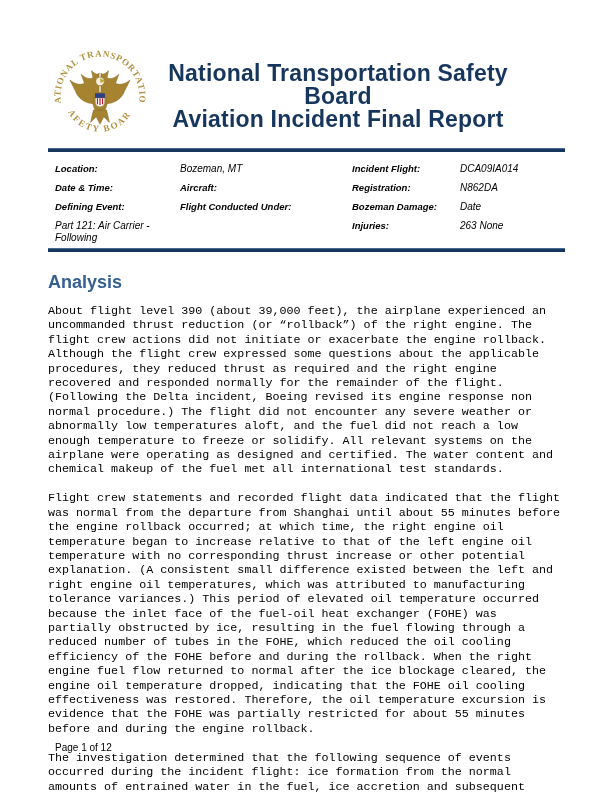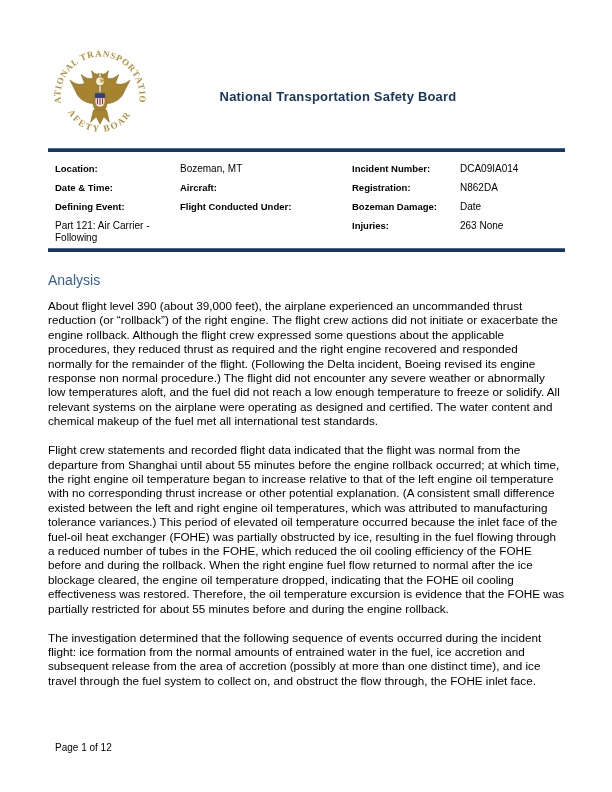--- a/index.html
+++ b/index.html
@@ -35,33 +35,34 @@
     margin-left:5px;
   }
   .titles{
     flex:1;
     text-align:center;
     color:var(--navy);
     font-weight:bold;
     padding-right:36px;
   }
   .title-line{
-    font-size:13px;
+    font-size:23px;
     line-height:23px;
     letter-spacing:0.2px;
   }
   .rule{
     height:4px;
     background:var(--navy);
     border-top:1px solid #4a6992;
   }
   
   .info{
     display:flex;
     padding:11px 0 9px 7px;
+    font-style:italic;
   }
   .info-col{
     display:grid;
     grid-auto-rows:19px;
     align-items:start;
   }
   .info-col.left{
     width:297px;
     grid-template-columns:125px 172px;
   }
@@ -75,27 +76,27 @@
     font-size:9.5px;
     line-height:12px;
   }
   .info-value{
     font-size:10px;
     line-height:12px;
   }
   
   .section-heading{
     color:var(--heading-blue);
-    font-size:14px;
-    font-weight:normal;
+    font-size:18px;
+    font-weight:bold;
     margin:20px 0 0 0;
     font-family:"Liberation Sans",sans-serif;
   }
   .body-text p{
-    font-family:Liberation Sans, sans-serif;
+    font-family:Liberation Mono, monospace;
     font-size:11.7px;
     line-height:14.4px;
     margin:11px 0 14.5px 0;
     text-align:left;
   }
   
   .footer{
     position:absolute;
     left:55px;
     top:741px;
@@ -145,37 +146,38 @@
 
         <g>
           <rect x="45" y="47.5" width="10" height="4.6" fill="#2b3f8c" stroke="#1f2f6b" stroke-width="0.4"></rect>
           <path d="M45 52.1 h10 v4.4 a5 5 0 0 1 -10 0 z" fill="#ffffff" stroke="#8a6d2e" stroke-width="0.4"></path>
           <path d="M47.3 52.3 v6.4 M50 52.3 v7.4 M52.7 52.3 v6.4" stroke="#b22234" stroke-width="1.3" fill="none"></path>
         </g>
       </g>
     </svg>
     <div class="titles">
       <div class="title-line">National Transportation Safety Board</div>
+      <div class="title-line">Aviation Incident Final Report</div>
     </div>
   </div>
 
   <div class="rule"></div>
 
   <div class="info">
     <div class="info-col left">
       <div class="info-label">Location:</div>
       <div class="info-value">Bozeman, MT</div>
       <div class="info-label">Date &amp; Time:</div>
       <div class="info-label">Aircraft:</div>
       <div class="info-label">Defining Event:</div>
       <div class="info-label">Flight Conducted Under:</div>
       <div class="info-value">Part 121: Air Carrier - Following</div>
     </div>
     <div class="info-col right">
-      <div class="info-label">Incident Number:</div>
+      <div class="info-label">Incident Flight:</div>
       <div class="info-value">DCA09IA014</div>
       <div class="info-label">Registration:</div>
       <div class="info-value">N862DA</div>
       <div class="info-label">Bozeman Damage:</div>
       <div class="info-value">Date</div>
       <div class="info-label">Injuries:</div>
       <div class="info-value">263 None</div>
     </div>
   </div>
 

